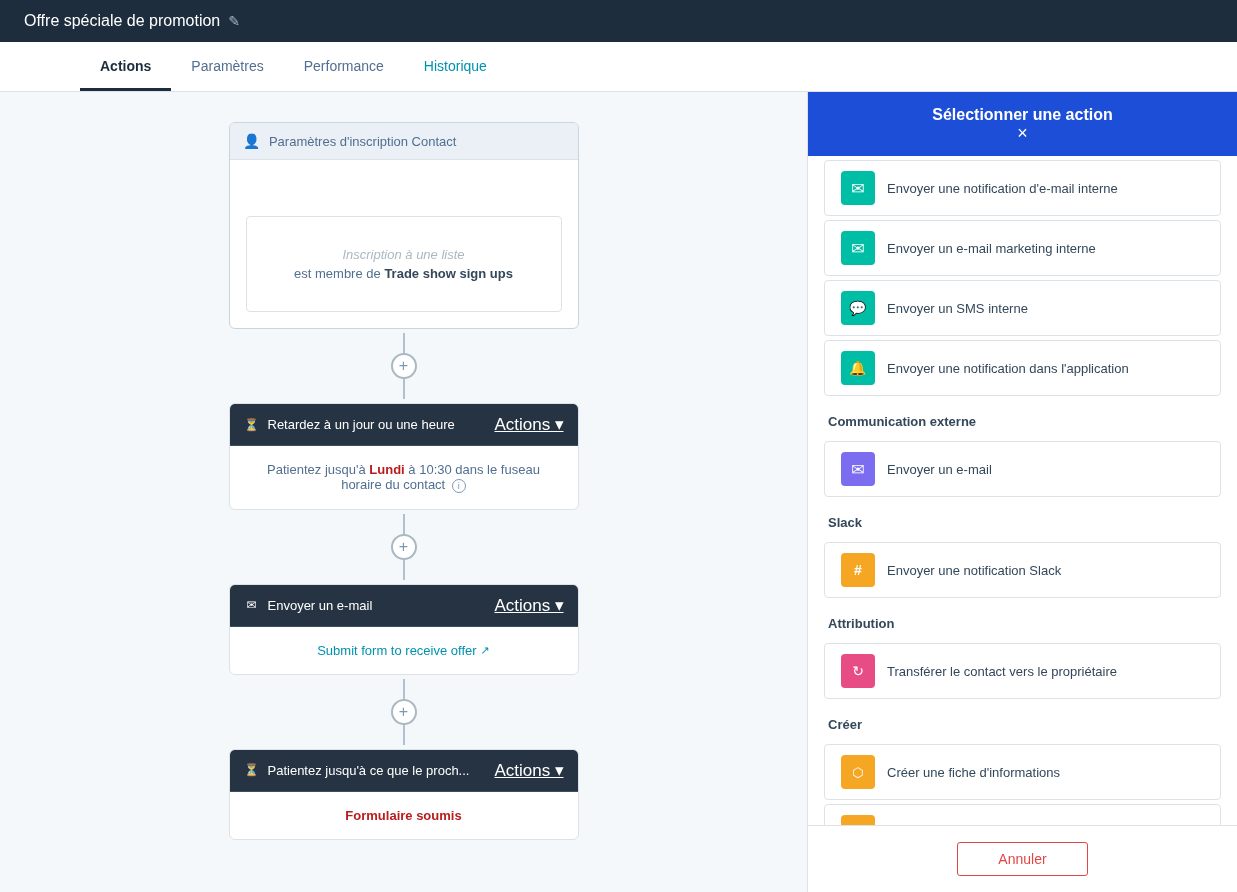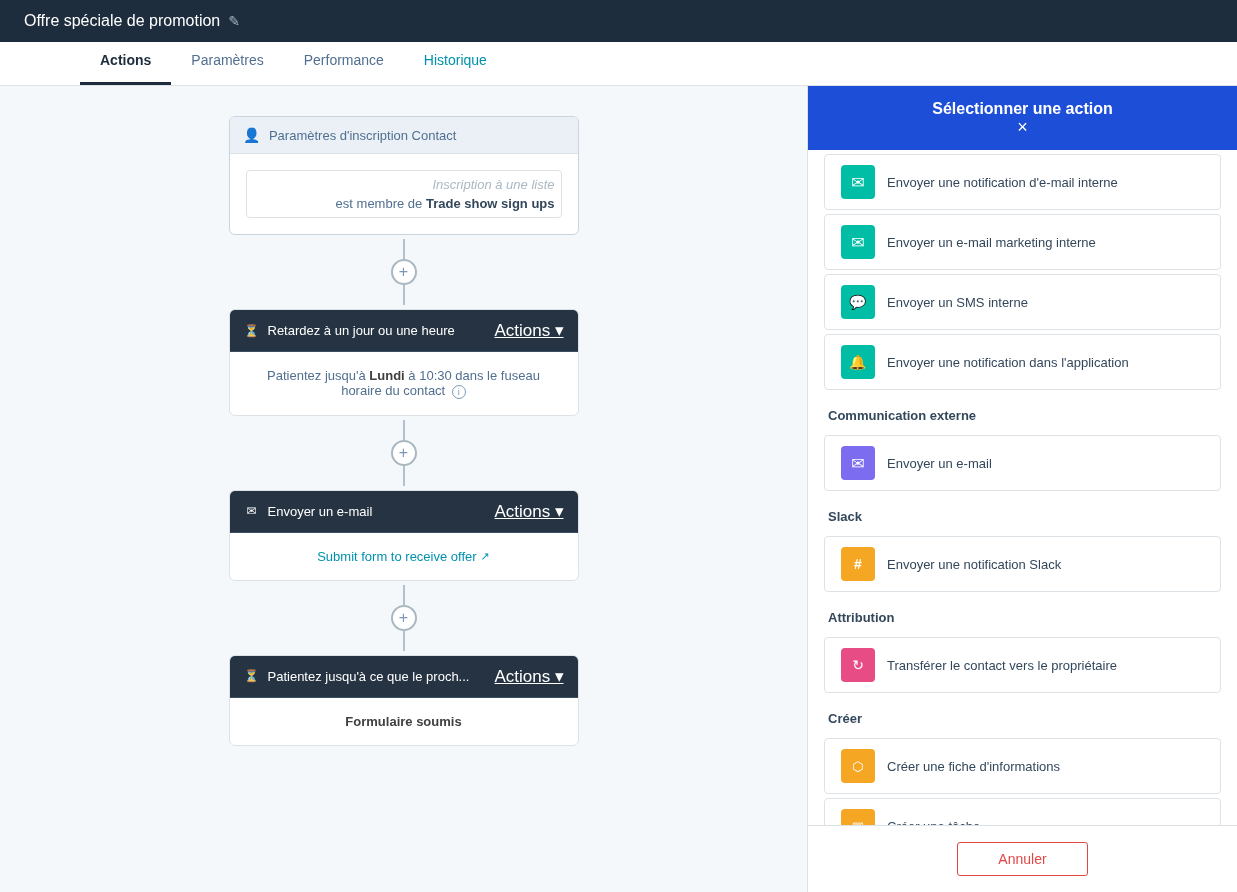--- a/index.html
+++ b/index.html
@@ -28,21 +28,21 @@
       cursor: pointer;
     }
 
     
     .tabs-bar {
       background: #fff;
       border-bottom: 1px solid #dde2e7;
       display: flex;
       align-items: flex-end;
       padding: 0 80px;
-      height: 44px;
+      height: 50px;
       flex-shrink: 0;
     }
     .tab {
       padding: 14px 20px;
       font-size: 14px;
       color: #516f90;
       cursor: pointer;
       border-bottom: 3px solid transparent;
       white-space: nowrap;
     }
@@ -136,21 +136,21 @@
     }
 
     .node-body {
       padding: 16px;
       text-align: center;
       font-size: 13px;
       color: #516f90;
     }
 
     .node-body .highlight {
-      color: #404040;
+      color: #b91c1c;
       font-weight: 600;
       margin-top: 16px;
     }
 
     .node-body .bold {
       font-weight: 700;
       color: #33475b;
     }
 
     .node-body .placeholder-text {
@@ -339,22 +339,23 @@
     .panel-body::-webkit-scrollbar { width: 6px; }
     .panel-body::-webkit-scrollbar-track { background: #f5f8fa; }
     .panel-body::-webkit-scrollbar-thumb { background: #b0c1d1; border-radius: 3px; }
 
     .hourglass-icon { font-size: 12px; }
     .email-icon { font-size: 12px; }
 
     .trigger-inner-box {
       border: 1px solid #dde2e7;
       border-radius: 4px;
-      padding: 6px;
-      text-align: right;
+      padding: 30px;
+      text-align: center;
+      margin-top: 40px;
     }
   </style>
 </head>
 <body>
 
 <div class="header">
   <div class="header-title">
     <span>Offre spéciale de promotion</span>
     <span class="edit-icon">✎</span>
   </div>

